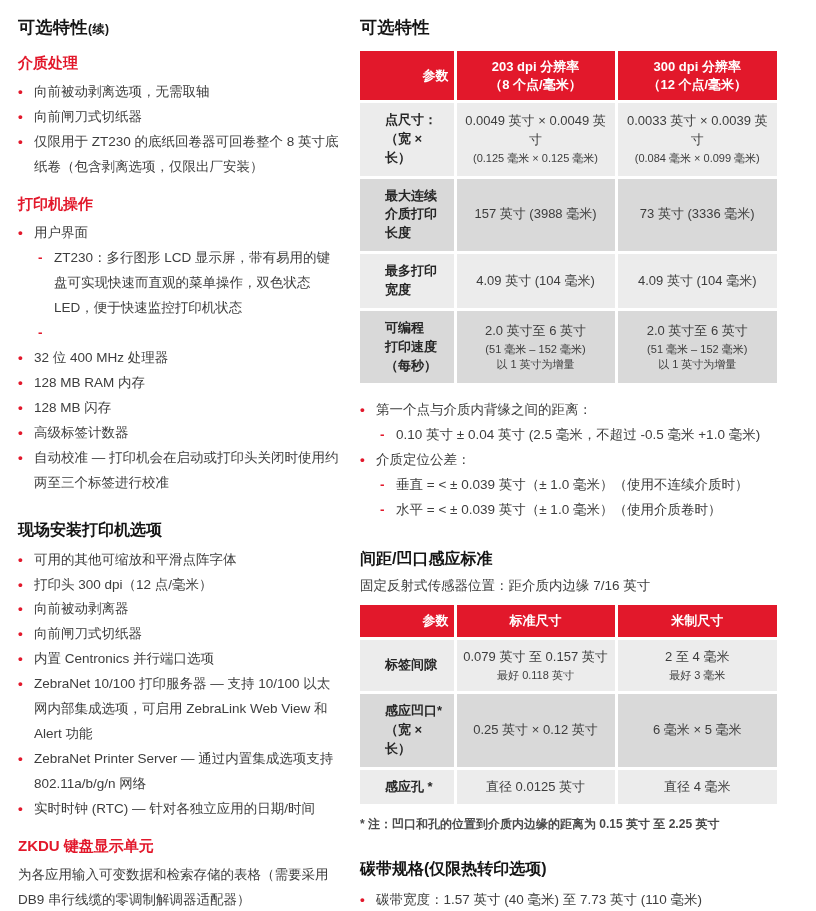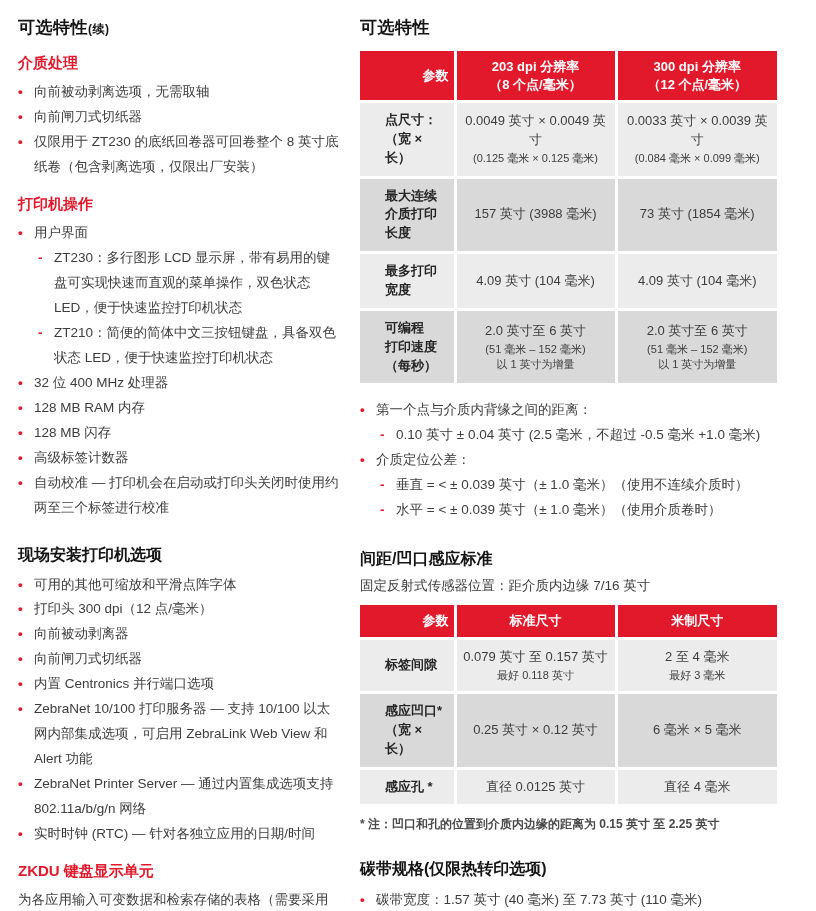--- a/index.html
+++ b/index.html
@@ -94,21 +94,20 @@
           <span class="li-text">用户界面</span>
         </div>
 
         <div class="li" data-level="2">
           <span class="marker">-</span>
           <span class="li-text">ZT230：多行图形 LCD 显示屏，带有易用的键盘可实现快速而直观的菜单操作，双色状态 LED，便于快速监控打印机状态</span>
         </div>
 
         <div class="li" data-level="2">
           <span class="marker">-</span>
-          <span class="li-text">ZT210：简便的简体中文三按钮键盘，具备双色状态 LED，便于快速监控打印机状态</span>
         </div>
 
         <div class="li" data-level="1">
           <span class="marker">•</span>
           <span class="li-text">32 位 400 MHz 处理器</span>
         </div>
 
         <div class="li" data-level="1">
           <span class="marker">•</span>
           <span class="li-text">128 MB RAM 内存</span>
@@ -205,21 +204,21 @@
               <div class="sub">(0.084 毫米 × 0.099 毫米)</div>
             </td>
           </tr>
 
           <tr>
             <td class="row-label">最大连续介质打印长度</td>
             <td class="cell">
               <div class="v">157 英寸 (3988 毫米)</div>
             </td>
             <td class="cell">
-              <div class="v">73 英寸 (1854 毫米)</div>
+              <div class="v">73 英寸 (3336 毫米)</div>
             </td>
           </tr>
 
           <tr>
             <td class="row-label">最多打印宽度</td>
             <td class="cell">
               <div class="v">4.09 英寸 (104 毫米)</div>
             </td>
             <td class="cell">
               <div class="v">4.09 英寸 (104 毫米)</div>

